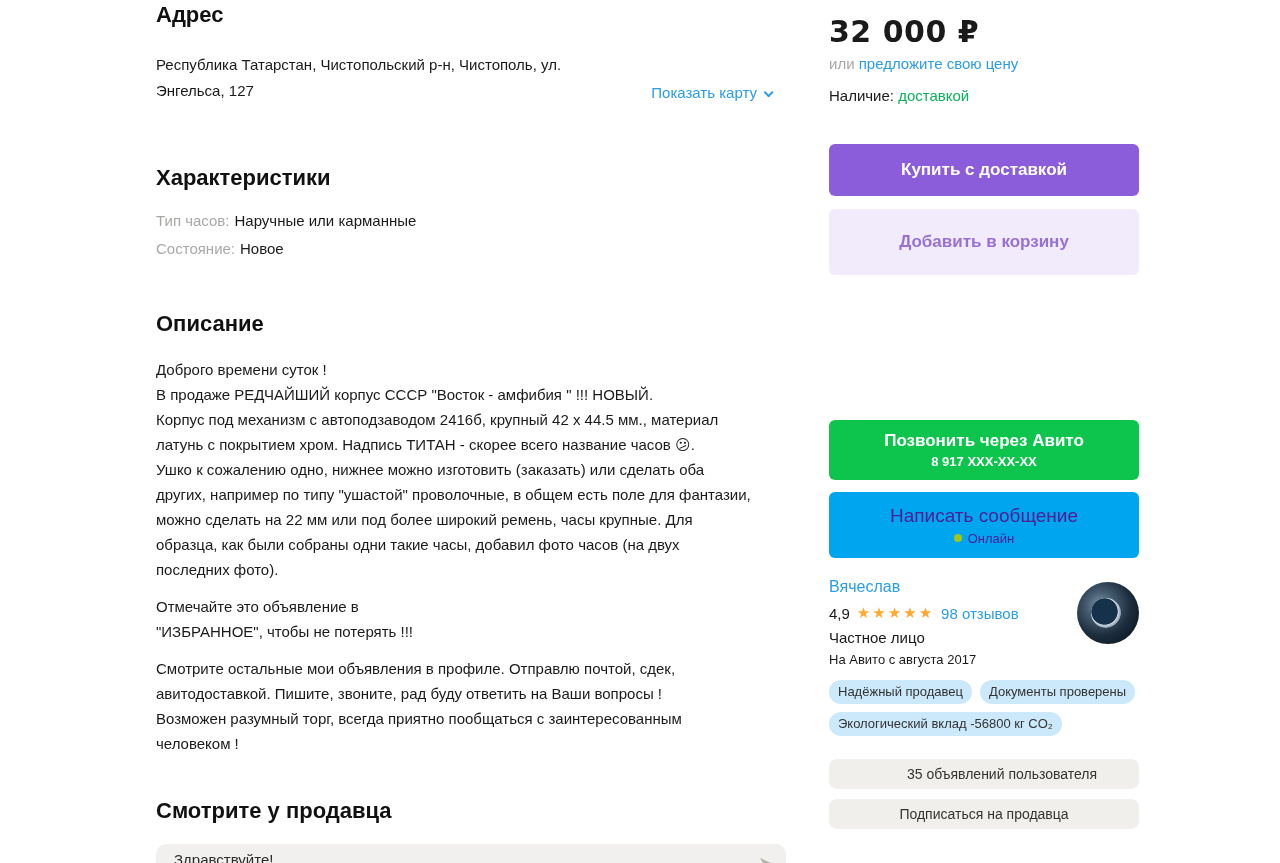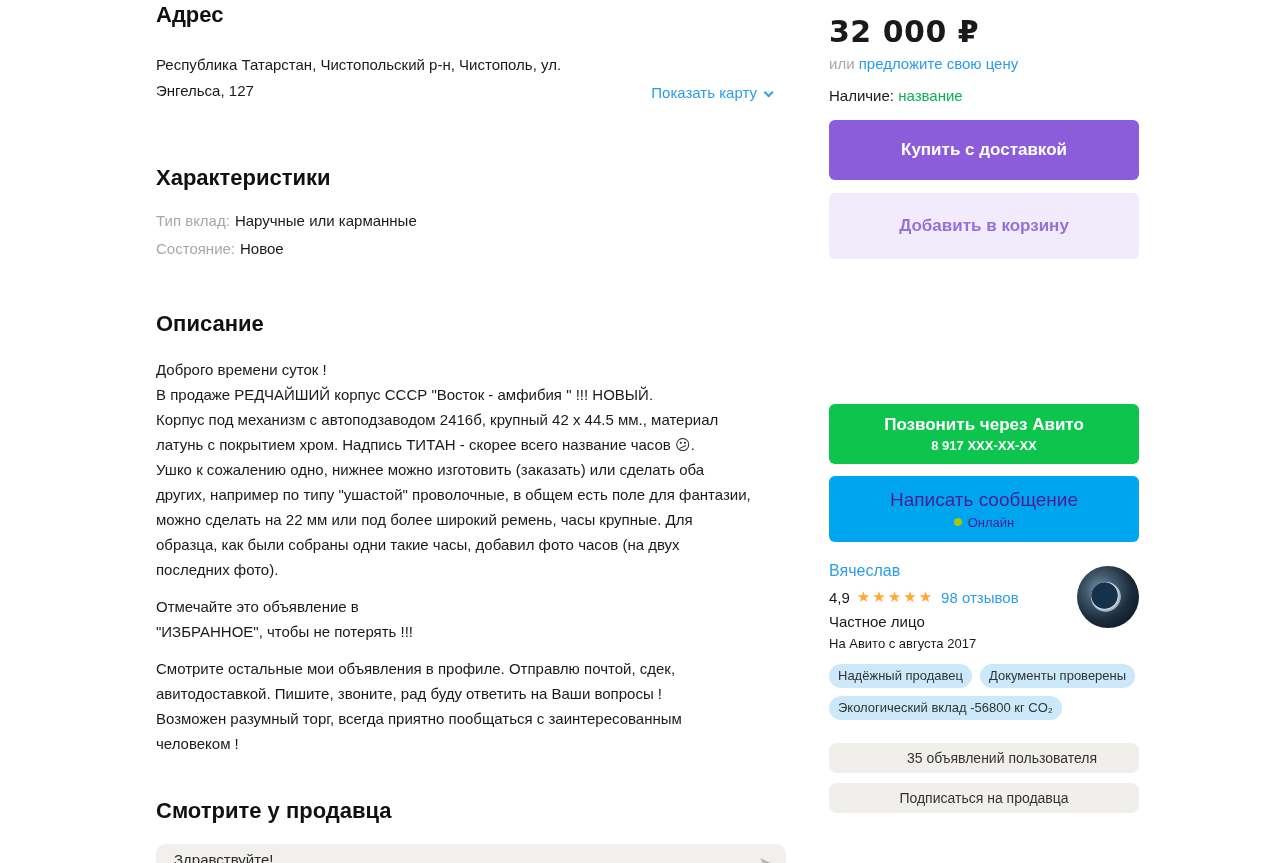--- a/index.html
+++ b/index.html
@@ -41,21 +41,21 @@
   .price { font-family:"DejaVu Sans","Liberation Sans",sans-serif; font-size:30px; font-weight:700; letter-spacing:.5px; }
   .offer-line { margin-top:6px; font-size:15px; }
   .offer-line .muted { color:#a8a8a6; }
   .offer-line a { color:#2b9de8; text-decoration:none; cursor:pointer; }
   .avail { margin-top:15px; font-size:15px; }
   .avail .val { color:#0bb15a; }
 
   .btn { display:flex; flex-direction:column; align-items:center; justify-content:center;
          width:310px; border:none; border-radius:6px; cursor:pointer;
          font-family:"Liberation Sans","DejaVu Sans",sans-serif; }
-  .btn-buy  { margin-top:16px; height:60px; background:#8c5ddb; color:#fff; font-size:17px; font-weight:700; }
+  .btn-buy  { margin-top:40px; height:52px; background:#8c5ddb; color:#fff; font-size:17px; font-weight:700; }
   .btn-cart { margin-top:13px; height:66px; background:#f1ebfb; color:#9671d6; font-size:17px; font-weight:700; }
   .blur-gap { height:145px; }
   .btn-call { height:60px; background:#0dc44d; color:#fff;justify-content:center; }
   .btn-call .l1 { font-size:17px; font-weight:700; }
   .btn-call .l2 { font-size:13px; font-weight:700; margin-top:3px; }
   .btn-msg  { margin-top:12px; height:66px; background:#00a5f0; color:#4c1d95; }
   .btn-msg .l1 { font-size:19px; }
   .online { display:flex; align-items:center; margin-top:4px; font-size:13px; }
   .dot { width:8px; height:8px; border-radius:50%; background:#a2c617; margin-right:6px; }
 
@@ -94,21 +94,21 @@
         <div class="addr-text" style="white-space:pre-line">Республика Татарстан, Чистопольский р-н, Чистополь, ул.
 Энгельса, 127</div>
         <a class="map-link"><span>Показать карту</span><span class="chev"></span></a>
       </div>
     </section>
 
     <section class="sec-chars">
       <h2 class="sec-title">Характеристики</h2>
       <div class="params">
         <div class="param-row">
-          <span class="param-label">Тип вклад:</span><span>Наручные или карманные</span>
+          <span class="param-label">Тип часов:</span><span>Наручные или карманные</span>
         </div>
         <div class="param-row">
           <span class="param-label">Состояние:</span><span>Новое</span>
         </div>
       </div>
     </section>
 
     <section class="sec-desc">
       <h2 class="sec-title">Описание</h2>
       <p class="para">Доброго времени суток !
@@ -142,21 +142,21 @@
 
     <div class="price">32 000 ₽</div>
 
     <div class="offer-line">
       <span class="muted">или</span>
       <a>предложите свою цену</a>
     </div>
 
     <div class="avail">
       <span>Наличие:</span>
-      <span class="val">название</span>
+      <span class="val">доставкой</span>
     </div>
 
     <button class="btn btn-buy">Купить с доставкой</button>
 
     <button class="btn btn-cart">Добавить в корзину</button>
 
     <div class="blur-gap"></div>
 
     <button class="btn btn-call">
       <span class="l1">Позвонить через Авито</span>

